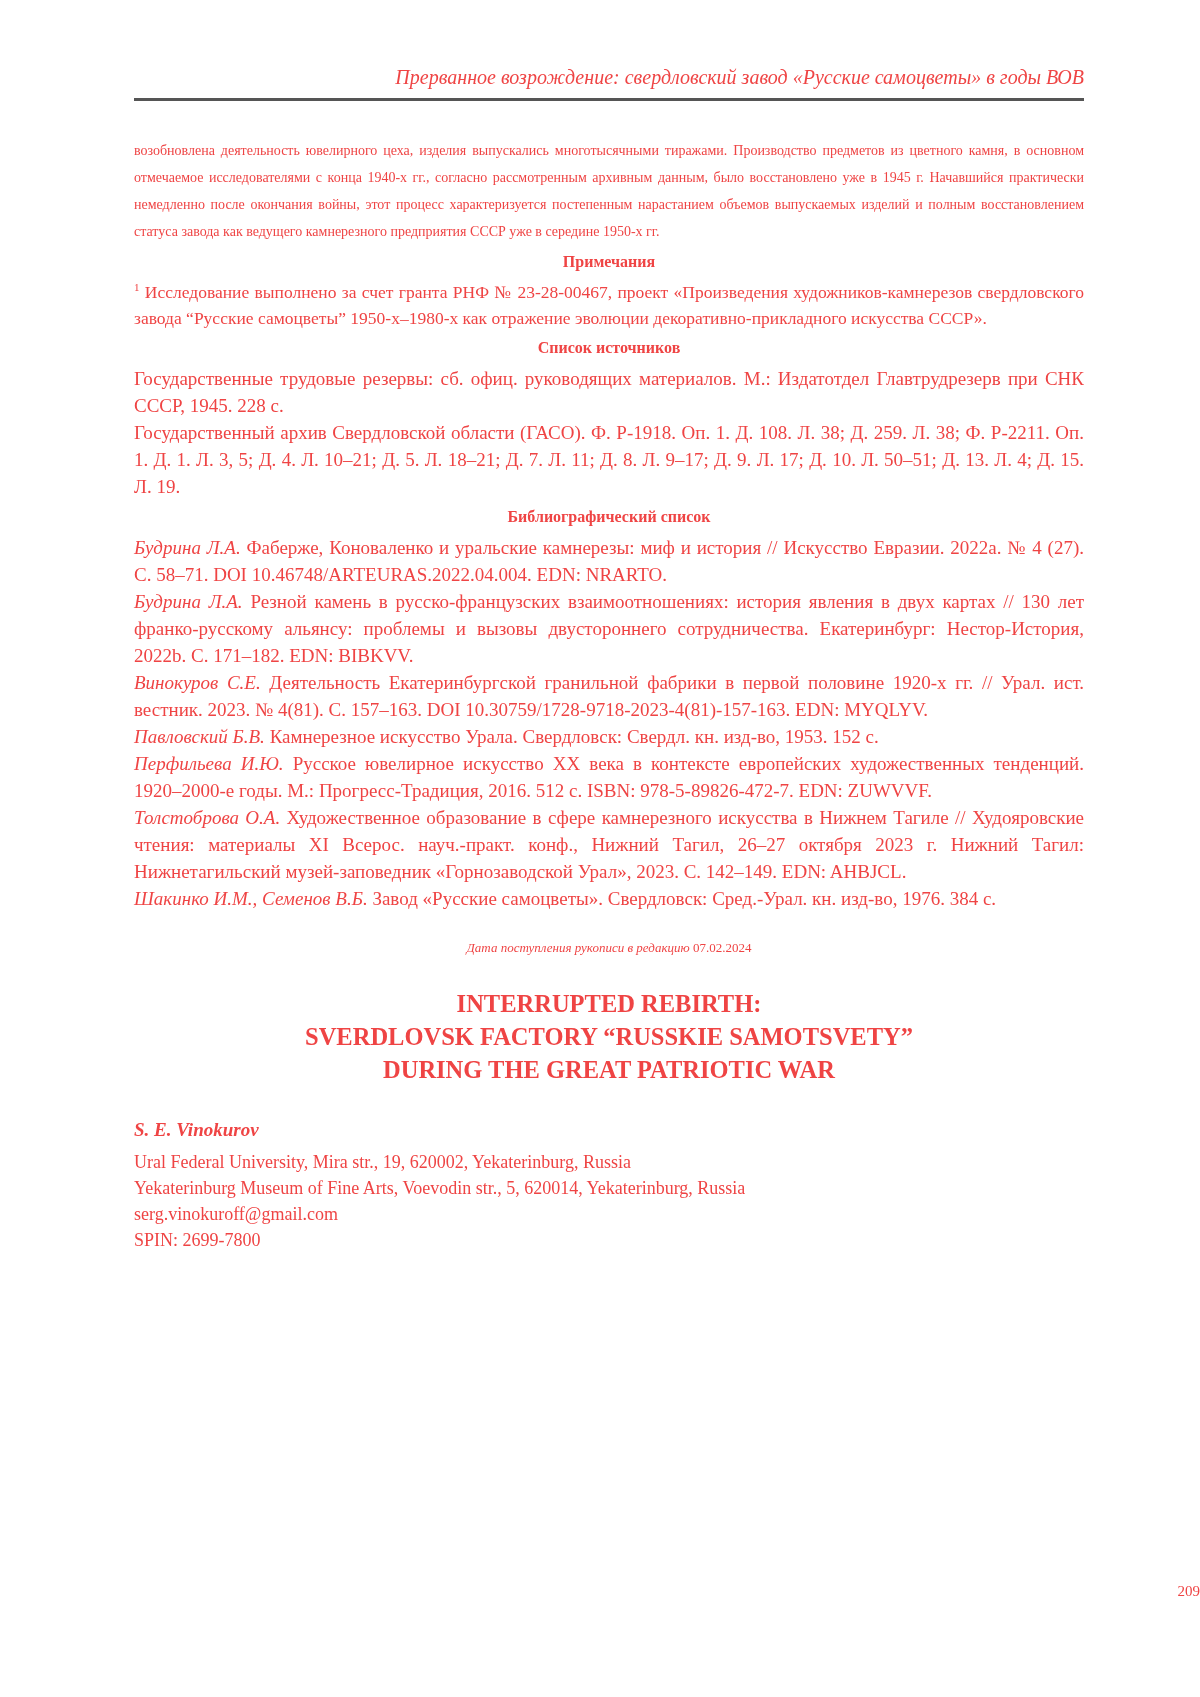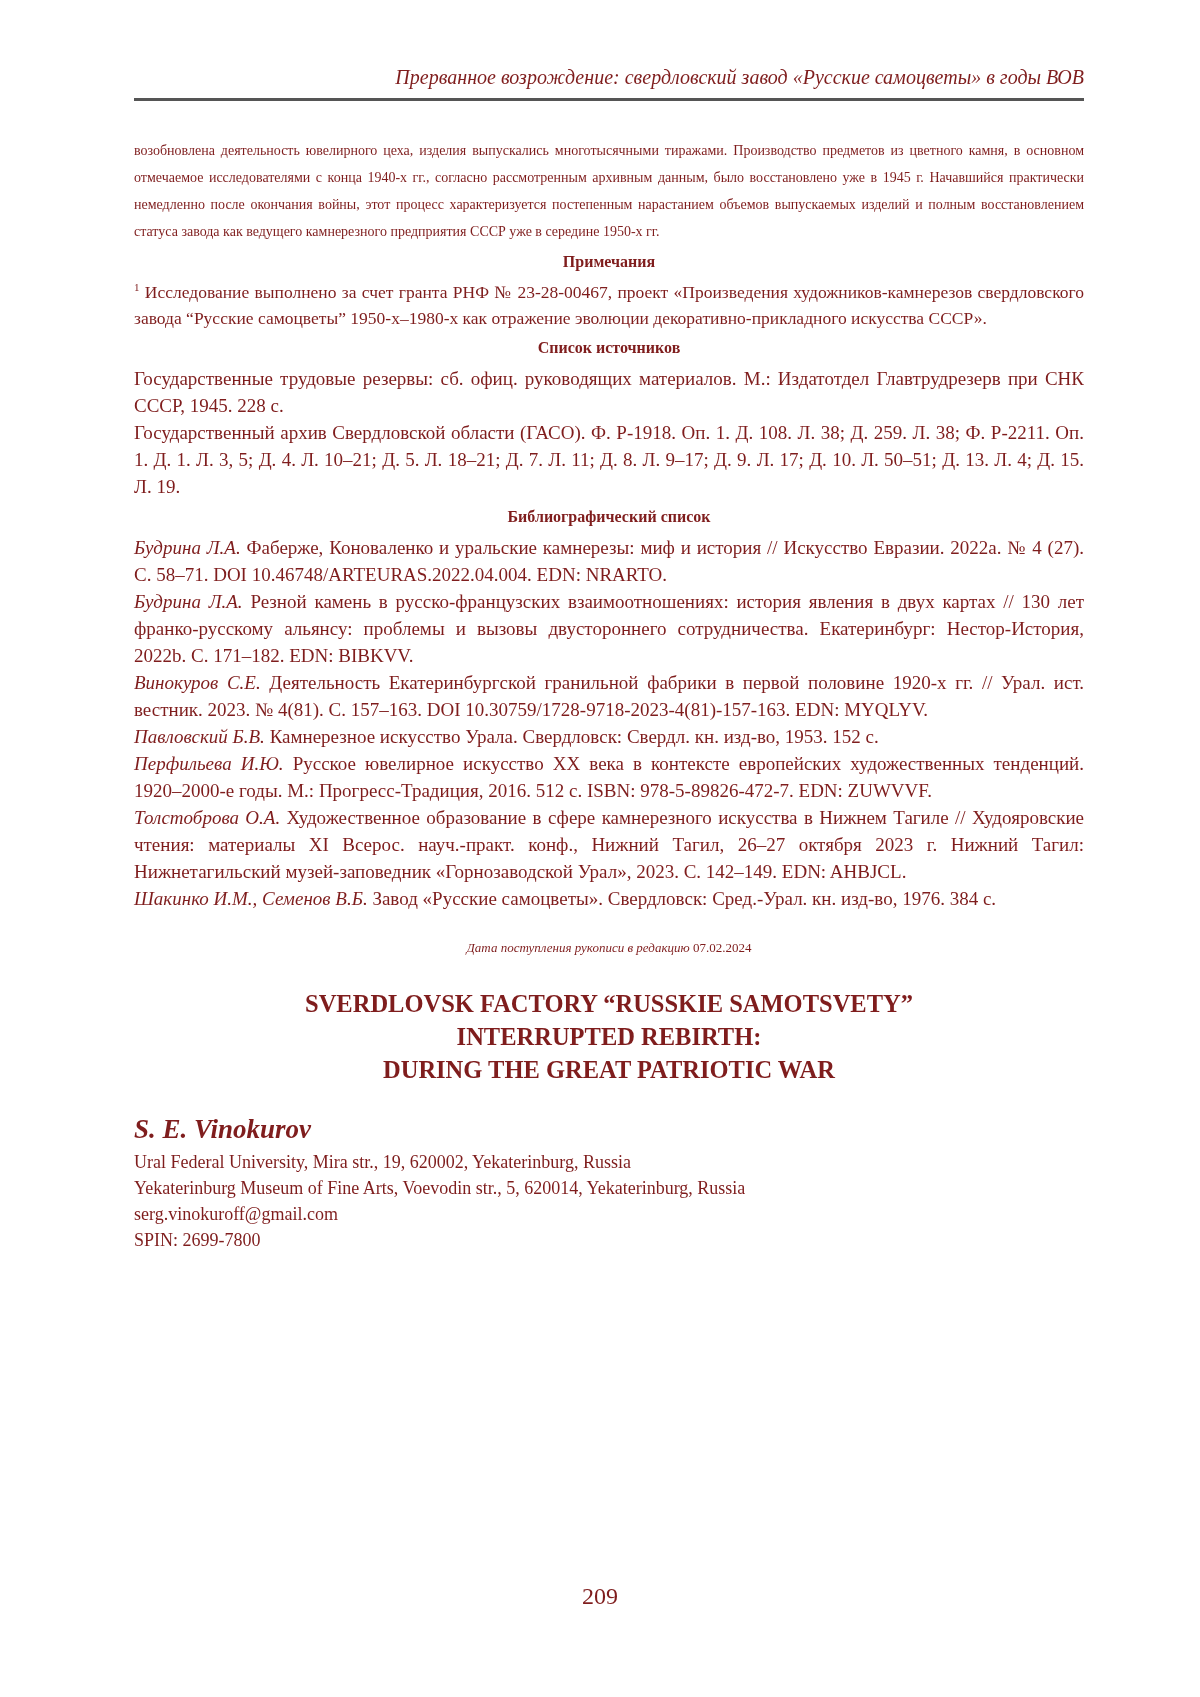--- a/index.html
+++ b/index.html
@@ -3,21 +3,21 @@
 <meta charset="utf-8">
 <style>
   html, body { margin: 0; padding: 0; background: #e9e9e9; }
   .page {
     position: relative;
     width: 1200px;
     height: 1697px;
     margin: 0 auto;
     background: #ffffff;
     font-family: "Liberation Serif", "DejaVu Serif", serif;
-    color: #7f1d1d;
+    color: #ef4444;
     overflow: hidden;
   }
   .content {
     position: absolute;
     left: 134px;
     right: 116px;
     top: 0;
   }
   .running-head {
     margin-top: 64px;
@@ -67,35 +67,35 @@
     margin-top: 26px;
     text-align: center;
     font-weight: bold;
     font-size: 24.5px;
     line-height: 33px;
   }
   .author-name {
     margin-top: 30px;
     font-weight: bold;
     font-style: italic;
-    font-size: 27px;
+    font-size: 19px;
     line-height: 27px;
   }
   .affiliations {
     margin-top: 6px;
     font-size: 18px;
     line-height: 26px;
   }
   .page-number {
     position: absolute;
     left: 0;
     right: 0;
     top: 1583px;
-    text-align: center;
-    font-size: 24px;
+    text-align: right;
+    font-size: 15px;
   }
 </style>
 </head>
 <body>
 
 <div class="page">
   <div class="content">
 
     <div class="running-head">Прерванное возрождение: свердловский завод «Русские самоцветы» в годы ВОВ</div>
 
@@ -116,22 +116,22 @@
     <div class="entry"><span class="bib-author">Будрина Л.А.</span> <span>Резной камень в русско-французских взаимоотношениях: история явления в двух картах // 130 лет франко-русскому альянсу: проблемы и вызовы двустороннего сотрудничества. Екатеринбург: Нестор-История, 2022b. С. 171–182. EDN: BIBKVV.</span></div>
     <div class="entry"><span class="bib-author">Винокуров С.Е.</span> <span>Деятельность Екатеринбургской гранильной фабрики в первой половине 1920-х гг. // Урал. ист. вестник. 2023. № 4(81). С. 157–163. DOI 10.30759/1728-9718-2023-4(81)-157-163. EDN: MYQLYV.</span></div>
     <div class="entry"><span class="bib-author">Павловский Б.В.</span> <span>Камнерезное искусство Урала. Свердловск: Свердл. кн. изд-во, 1953. 152 с.</span></div>
     <div class="entry"><span class="bib-author">Перфильева И.Ю.</span> <span>Русское ювелирное искусство XX века в контексте европейских художественных тенденций. 1920–2000-е годы. М.: Прогресс-Традиция, 2016. 512 с. ISBN: 978-5-89826-472-7. EDN: ZUWVVF.</span></div>
     <div class="entry"><span class="bib-author">Толстоброва О.А.</span> <span>Художественное образование в сфере камнерезного искусства в Нижнем Тагиле // Худояровские чтения: материалы XI Всерос. науч.-практ. конф., Нижний Тагил, 26–27 октября 2023 г. Нижний Тагил: Нижнетагильский музей-заповедник «Горнозаводской Урал», 2023. С. 142–149.  EDN: AHBJCL.</span></div>
     <div class="entry"><span class="bib-author">Шакинко И.М., Семенов В.Б.</span> <span>Завод «Русские самоцветы». Свердловск: Сред.-Урал. кн. изд-во, 1976. 384 с.</span></div>
 
     <div class="submission"><span class="label">Дата поступления рукописи в редакцию</span> <span>07.02.2024</span></div>
 
     <div class="english-title">
+      <div>INTERRUPTED REBIRTH:</div>
       <div>SVERDLOVSK FACTORY “RUSSKIE SAMOTSVETY”</div>
-      <div>INTERRUPTED REBIRTH:</div>
       <div>DURING THE GREAT PATRIOTIC WAR</div>
     </div>
 
     <div class="author-name">S. E. Vinokurov</div>
 
     <div class="affiliations">
       <div>Ural Federal University, Mira str., 19, 620002, Yekaterinburg, Russia</div>
       <div>Yekaterinburg Museum of Fine Arts, Voevodin str., 5, 620014, Yekaterinburg, Russia</div>
       <div>serg.vinokuroff@gmail.com</div>
       <div>SPIN: 2699-7800</div>

